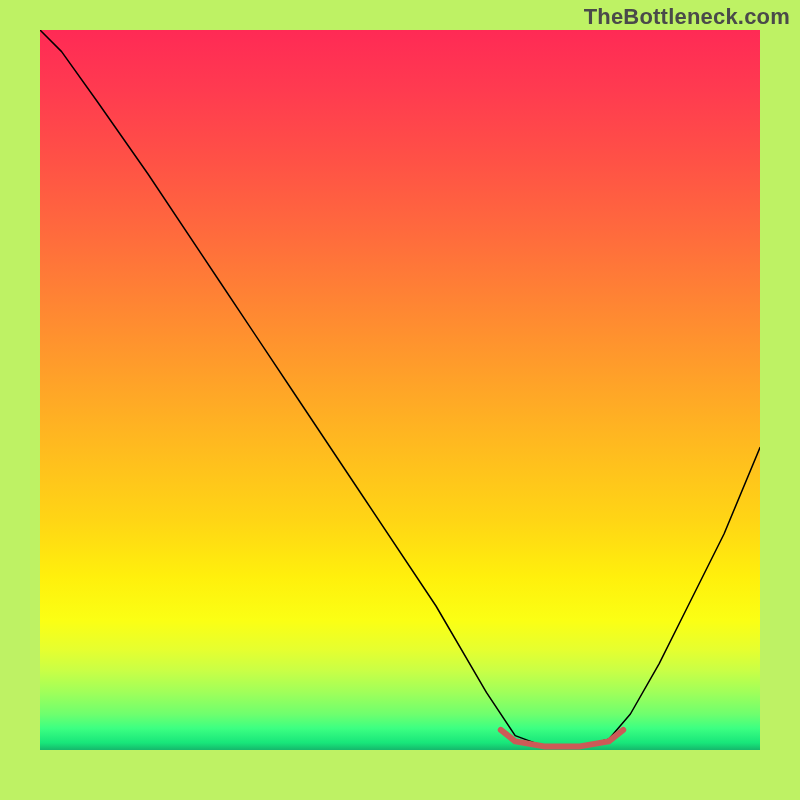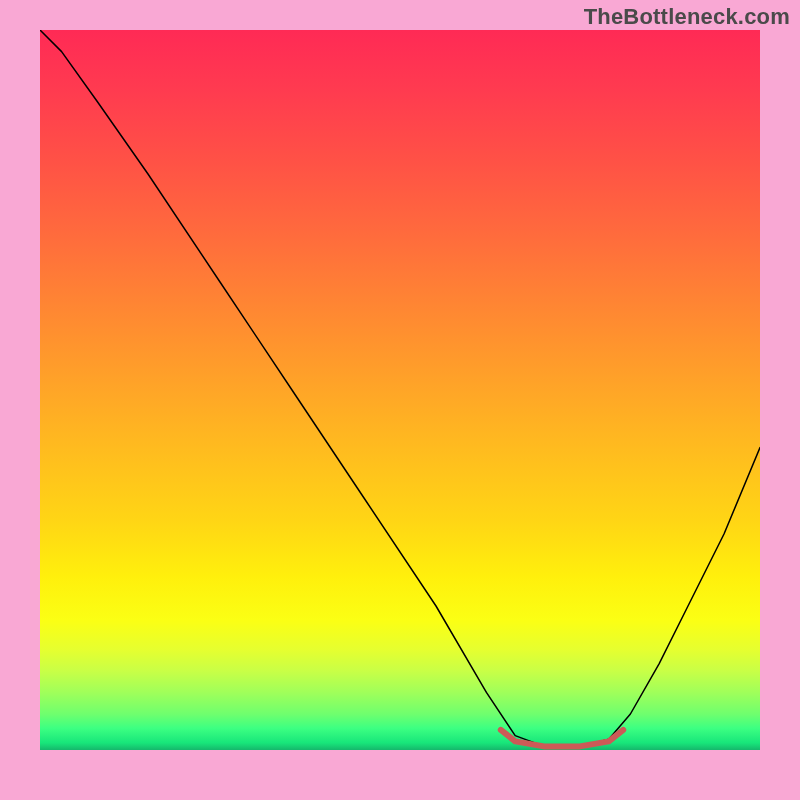--- a/index.html
+++ b/index.html
@@ -8,21 +8,21 @@
     width: 800px;
     height: 800px;
     background: #000;
     overflow: hidden;
     font-family: Arial, Helvetica, sans-serif;
   }
   .frame {
     position: relative;
     width: 800px;
     height: 800px;
-    background: #f9a8d4;
+    background: #bef264;
   }
   .plot-area {
     position: absolute;
     left: 40px;
     top: 30px;
     width: 720px;
     height: 720px;
   }
   .gradient-bg {
     position: absolute;

